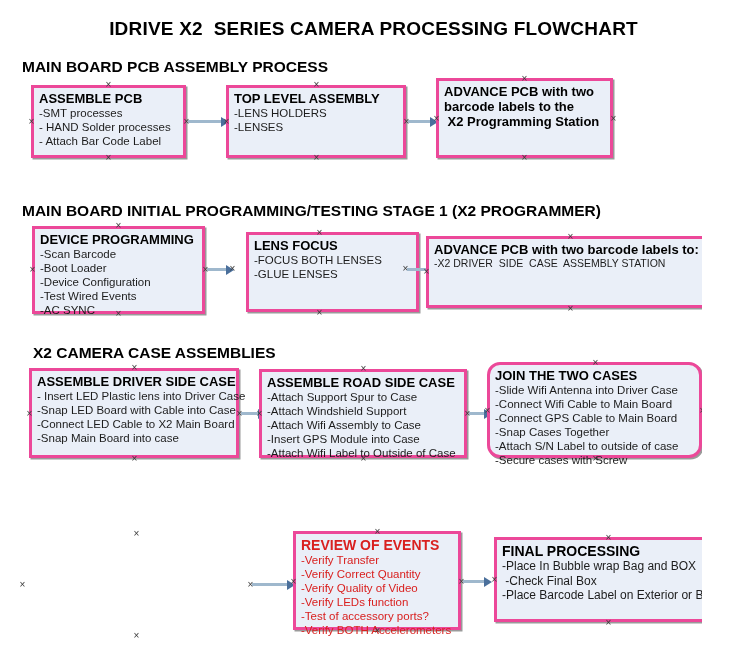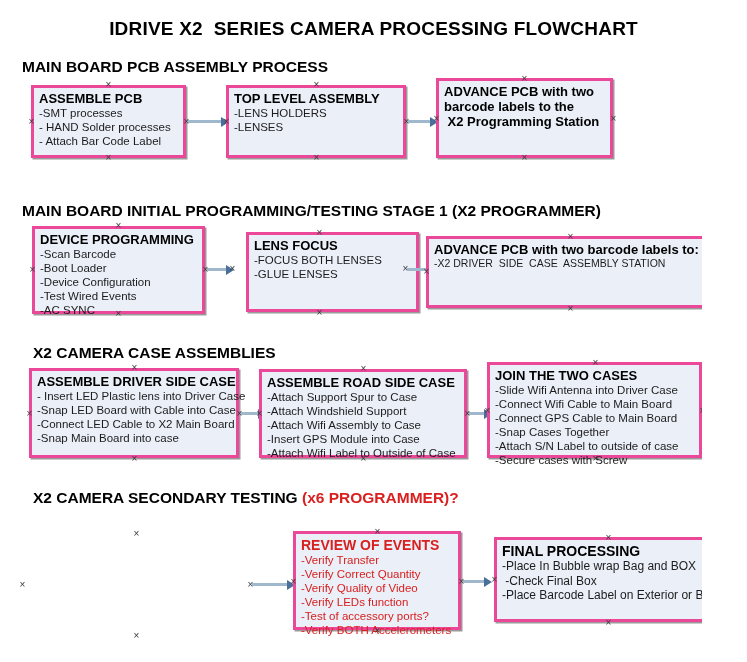--- a/index.html
+++ b/index.html
@@ -230,35 +230,34 @@
     <div class="proc-line">-Attach Wifi Label to Outside of Case</div>
   </div>
   <div class="handle" style="left:359px; top:364px;"></div>
   <div class="handle" style="left:359px; top:454px;"></div>
   <div class="handle" style="left:255px; top:409px;"></div>
   <div class="handle" style="left:463px; top:409px;"></div>
 
   <div class="connector" style="left:469px; top:412px; width:18px;"></div>
   <div class="arrow-head" style="left:484px; top:409px;"></div>
 
-  <div class="proc-box" style="left:487px; top:362px; width:215px; height:96px;">
+  <div class="proc-box" style="left:487px; top:362px; width:215px; height:96px;border-radius:13px;">
     <div class="proc-title">JOIN THE TWO CASES</div>
     <div class="proc-line">-Slide Wifi Antenna into Driver Case</div>
     <div class="proc-line">-Connect Wifi Cable to Main Board</div>
     <div class="proc-line">-Connect GPS Cable to Main Board</div>
     <div class="proc-line">-Snap Cases Together</div>
     <div class="proc-line">-Attach S/N Label to outside of case</div>
     <div class="proc-line">-Secure cases with Screw</div>
   </div>
   <div class="handle" style="left:591px; top:358px;"></div>
   <div class="handle" style="left:591px; top:454px;"></div>
   <div class="handle" style="left:483px; top:406px;"></div>
   <div class="handle" style="left:698px; top:406px;"></div>
 
-  <div class="section-heading" style="left:33px; top:489px;"><span>X2 CAMERA SECONDARY TESTING </span><span class="accent-red">(x6 PROGRAMMER)?</span></div>
 
   <div class="handle" style="left:132px; top:529px;"></div>
   <div class="handle" style="left:132px; top:631px;"></div>
   <div class="handle" style="left:18px; top:580px;"></div>
   <div class="handle" style="left:246px; top:580px;"></div>
 
   <div class="connector" style="left:252px; top:583px; width:38px;"></div>
   <div class="arrow-head" style="left:287px; top:580px;"></div>
 
   <div class="proc-box overflow-lines" style="left:293px; top:531px; width:168px; height:99px;">

